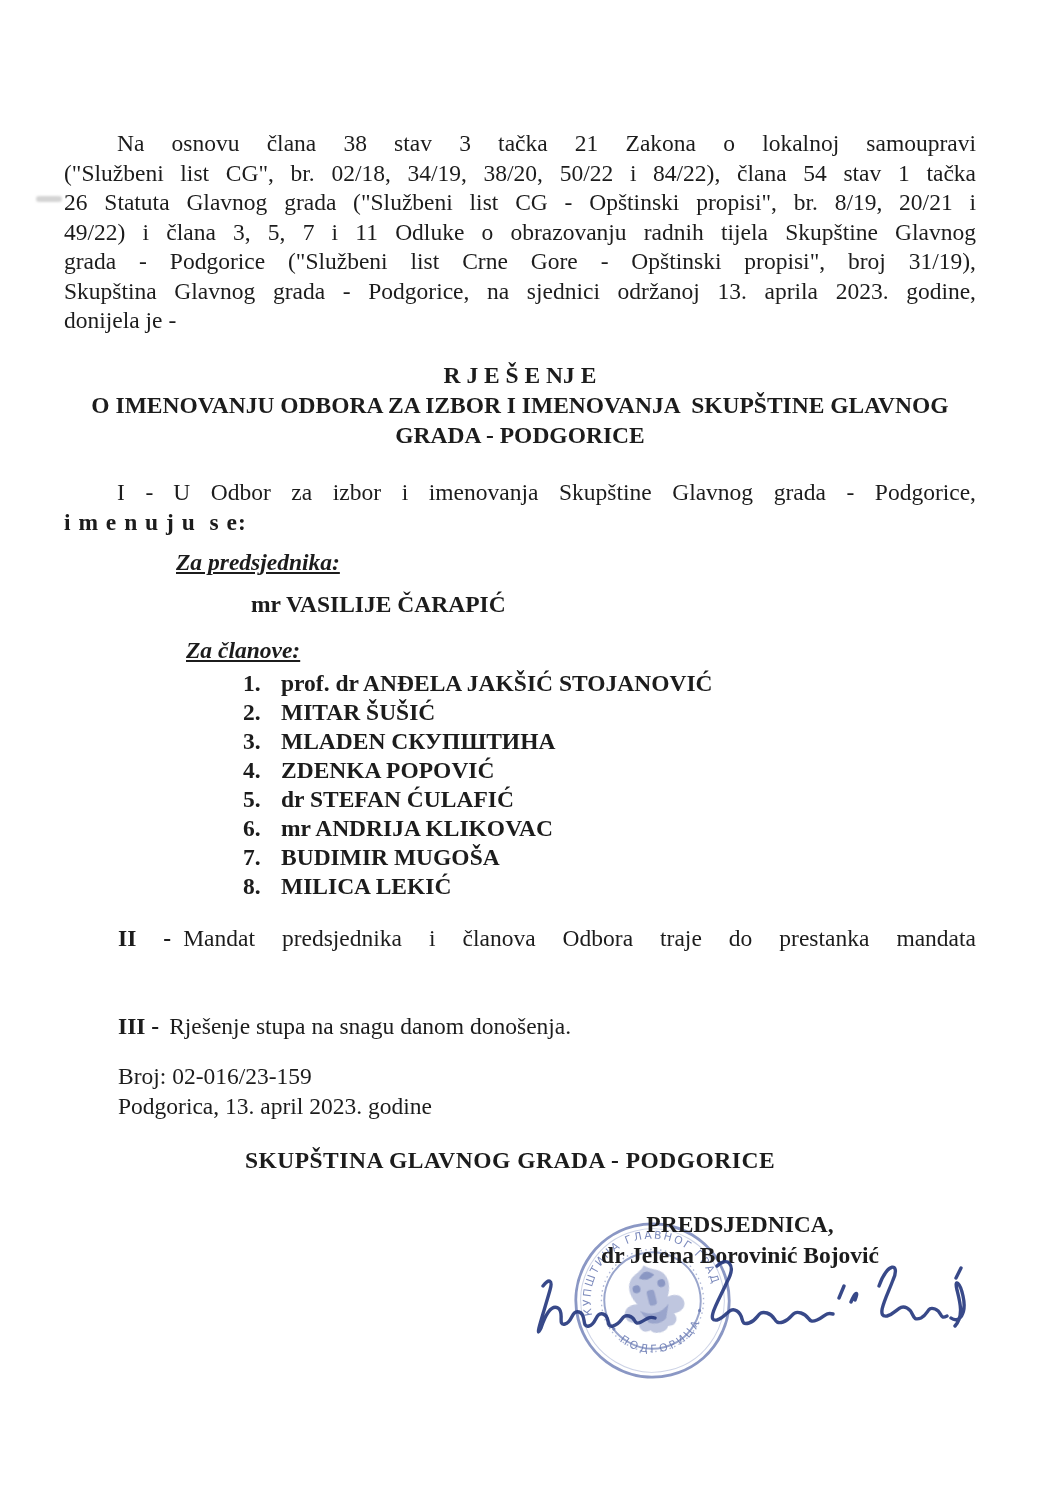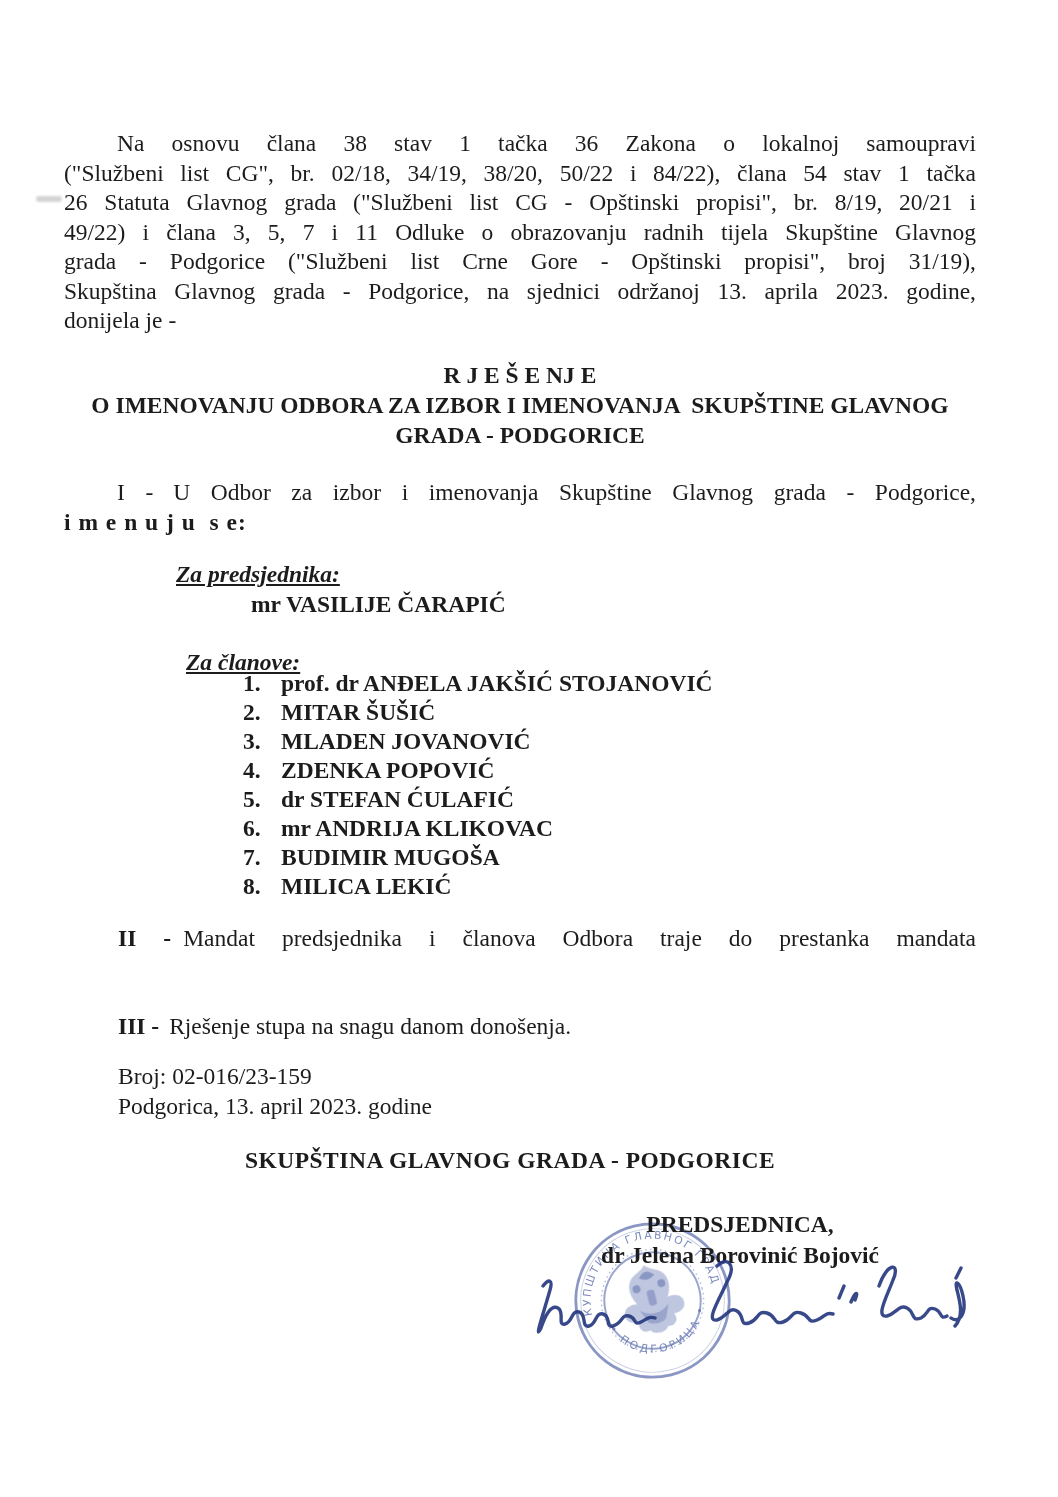--- a/index.html
+++ b/index.html
@@ -14,21 +14,21 @@
   .jl{text-align:justify;text-align-last:justify;}
   .prewrap{white-space:pre-wrap;}
   .artifact{left:36px;top:196px;width:26px;height:6px;background:#d4d4d4;border-radius:3px;filter:blur(1px);}
   .intro{left:64px;top:129px;width:912px;line-height:29.5px;}
   .intro .indent{text-indent:53px;}
   .heading{left:64px;top:360px;width:912px;text-align:center;font-weight:bold;line-height:30px;}
   .section1{left:64px;top:477px;width:912px;line-height:30px;}
   .section1 .marker{margin-right:20px;}
   .section1 .line1{text-indent:53px;}
   .emphasis{font-weight:bold;letter-spacing:1px;}
-  .sub-heading{font-weight:bold;font-style:italic;text-decoration:underline;margin-top:12px;}
+  .sub-heading{font-weight:bold;font-style:italic;text-decoration:underline;}
   .h-pred{left:176px;top:549px;}
   .chairman{left:251px;top:591px;font-weight:bold;}
   .h-memb{left:186px;top:637px;}
   .members{left:243px;top:669px;line-height:29px;font-weight:bold;}
   .members .row{display:flex;}
   .members .num{width:38px;flex:0 0 38px;}
   .section2{left:64px;top:923px;width:912px;line-height:30px;}
   .section2 .line1{text-indent:54px;}
   .section2 .marker{font-weight:bold;margin-right:12px;}
   .section3{left:64px;top:1011px;width:912px;text-indent:54px;line-height:30px;}
@@ -43,21 +43,21 @@
   .signature svg{width:100%;height:100%;display:block;}
 </style>
 </head>
 <body>
 
 <div class="page">
 
   <div class="abs artifact"></div>
 
   <div class="abs intro">
-    <div class="jl indent">Na osnovu člana 38 stav 1 tačka 36 Zakona o lokalnoj samoupravi</div>
+    <div class="jl indent">Na osnovu člana 38 stav 3 tačka 21 Zakona o lokalnoj samoupravi</div>
     <div class="jl">("Službeni list CG", br. 02/18, 34/19, 38/20, 50/22 i 84/22), člana 54 stav 1 tačka</div>
     <div class="jl">26 Statuta Glavnog grada ("Službeni list CG - Opštinski propisi", br. 8/19, 20/21 i</div>
     <div class="jl">49/22) i člana 3, 5, 7 i 11 Odluke o  obrazovanju radnih tijela Skupštine Glavnog</div>
     <div class="jl">grada - Podgorice ("Službeni list Crne Gore - Opštinski propisi", broj 31/19),</div>
     <div class="jl">Skupština Glavnog grada - Podgorice, na sjednici održanoj 13. aprila 2023. godine,</div>
     <div>donijela je -</div>
   </div>
 
   <div class="abs heading">
     <div class="prewrap">R J E Š E NJ E</div>
@@ -80,21 +80,21 @@
     <div class="row">
         <span class="num">1.</span>
         <span>prof. dr ANĐELA JAKŠIĆ STOJANOVIĆ</span>
       </div>
     <div class="row">
         <span class="num">2.</span>
         <span>MITAR ŠUŠIĆ</span>
       </div>
     <div class="row">
         <span class="num">3.</span>
-        <span>MLADEN JOVANOVIĆ</span>
+        <span>MLADEN СКУПШТИНА</span>
       </div>
     <div class="row">
         <span class="num">4.</span>
         <span>ZDENKA POPOVIĆ</span>
       </div>
     <div class="row">
         <span class="num">5.</span>
         <span>dr STEFAN ĆULAFIĆ</span>
       </div>
     <div class="row">

